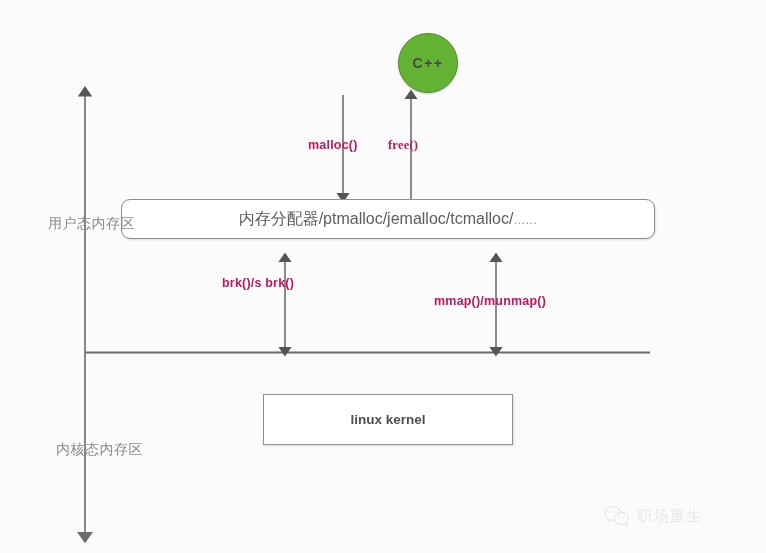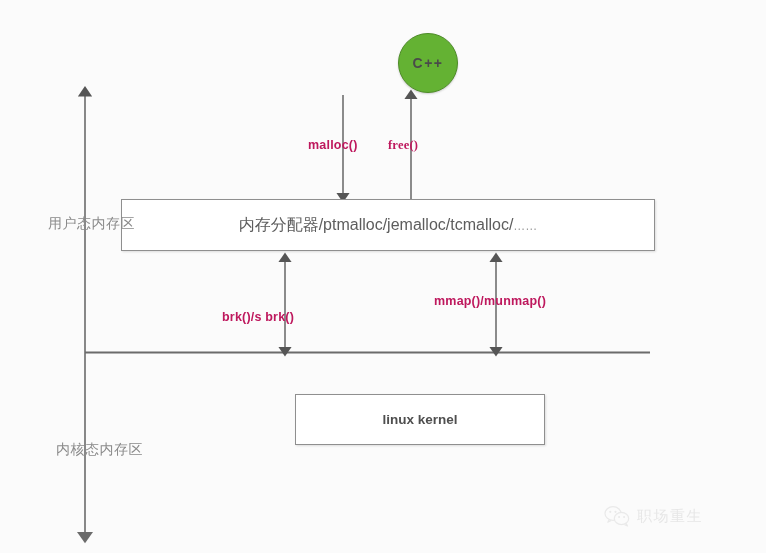--- a/index.html
+++ b/index.html
@@ -87,47 +87,46 @@
     box-sizing: border-box;
     display: flex;
     align-items: center;
     justify-content: center;
     color: #5d5d5d;
   }
   #allocator-box {
     left: 121px;
     top: 199px;
     width: 534px;
-    height: 52px;
+    height: 40px;
     border: 1.5px solid #8f8f8f;
-    border-radius: 0;
+    border-radius: 9px;
     font-size: 16px;
     box-shadow: 1px 1px 2px rgba(0,0,0,0.12);
   }
   #allocator-box .tail {
     font-size: 12px;
     color: #9a9a9a;
   }
   #kernel-box {
     left: 263px;
     top: 394px;
     width: 250px;
     height: 51px;
     border: 1.5px solid #8f8f8f;
     font-size: 13.5px;
     font-weight: bold;
     color: #4f4f4f;
     box-shadow: 1px 1px 2px rgba(0,0,0,0.12);
-    margin-left: 32px;
   }
 
   
   #label-malloc { left: 308px; top: 138px; }
   #label-free   { left: 388px; top: 138px; font-family: Liberation Serif, serif; }
-  #label-brk    { left: 222px; top: 310px; }
+  #label-brk    { left: 222px; top: 276px; }
   #label-mmap   { left: 434px; top: 294px; }
 
   #label-user   { left: 48px;  top: 215px; }
   #label-kernel { left: 48px;  top: 441px; margin-left: 8px; }
 
   
   #watermark {
     position: absolute;
     left: 604px;
     top: 505px;

